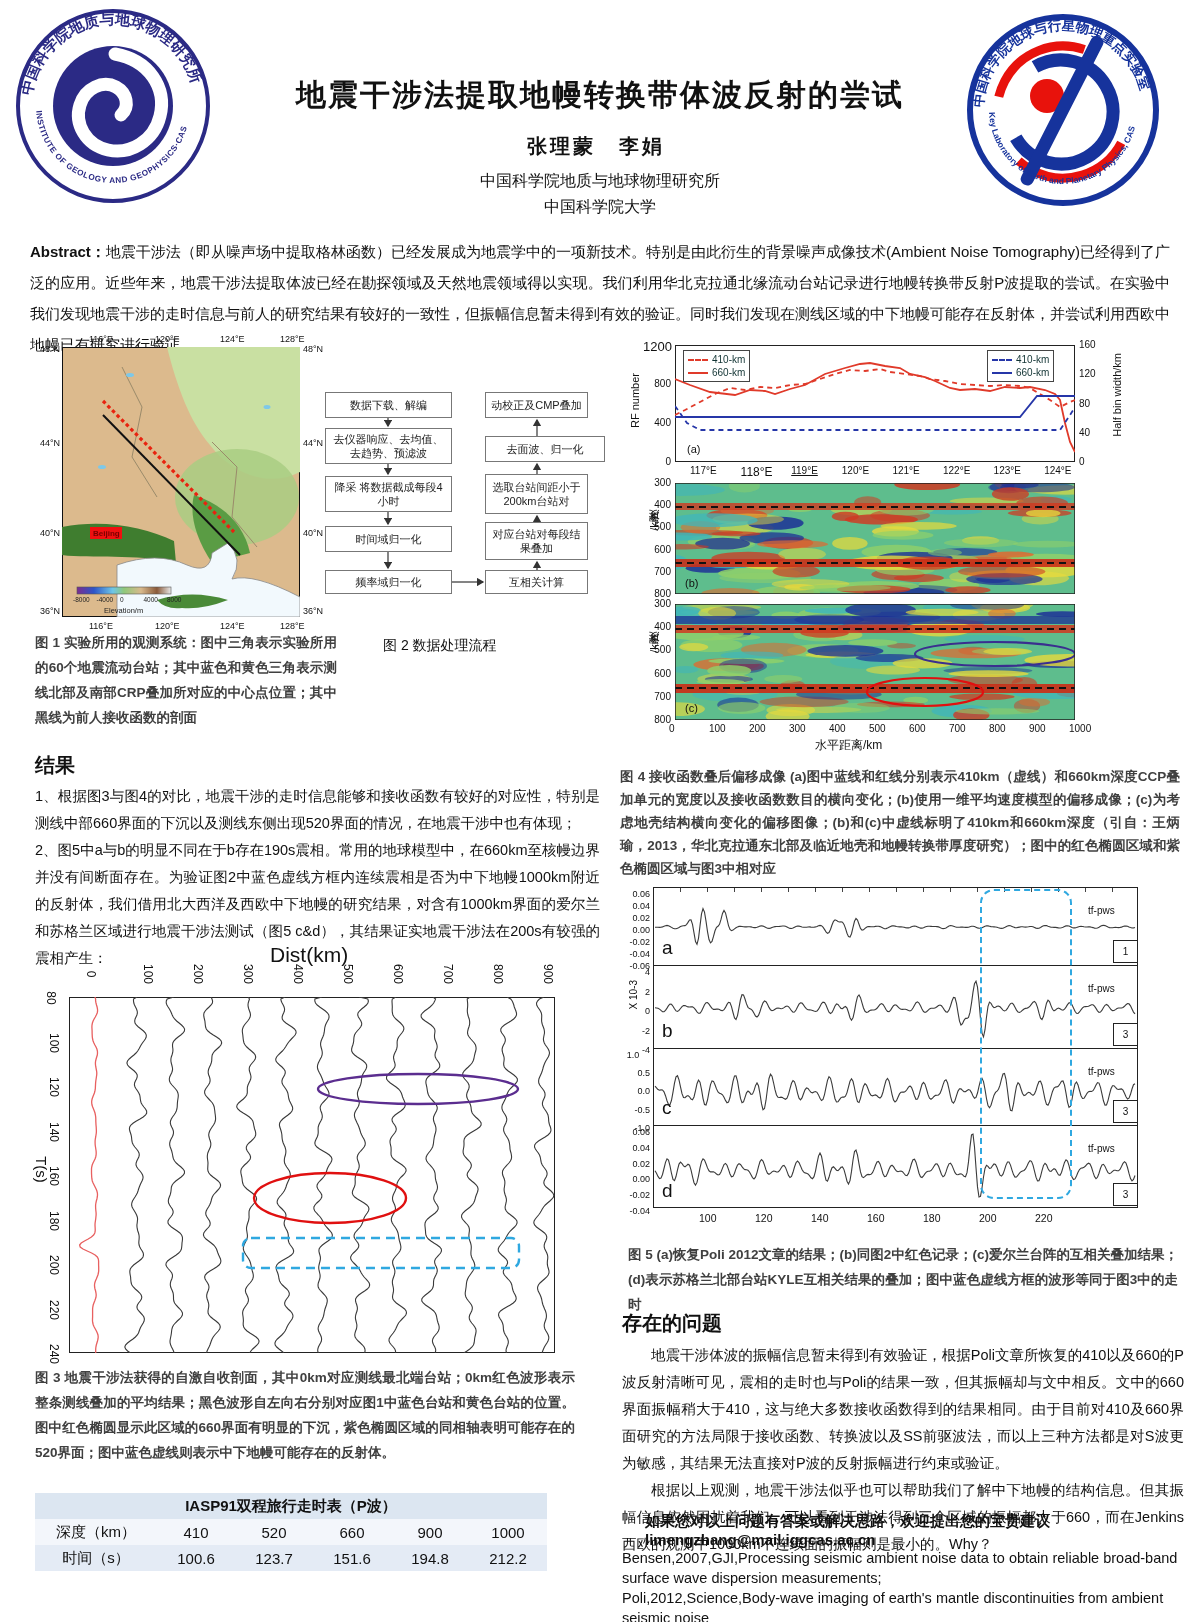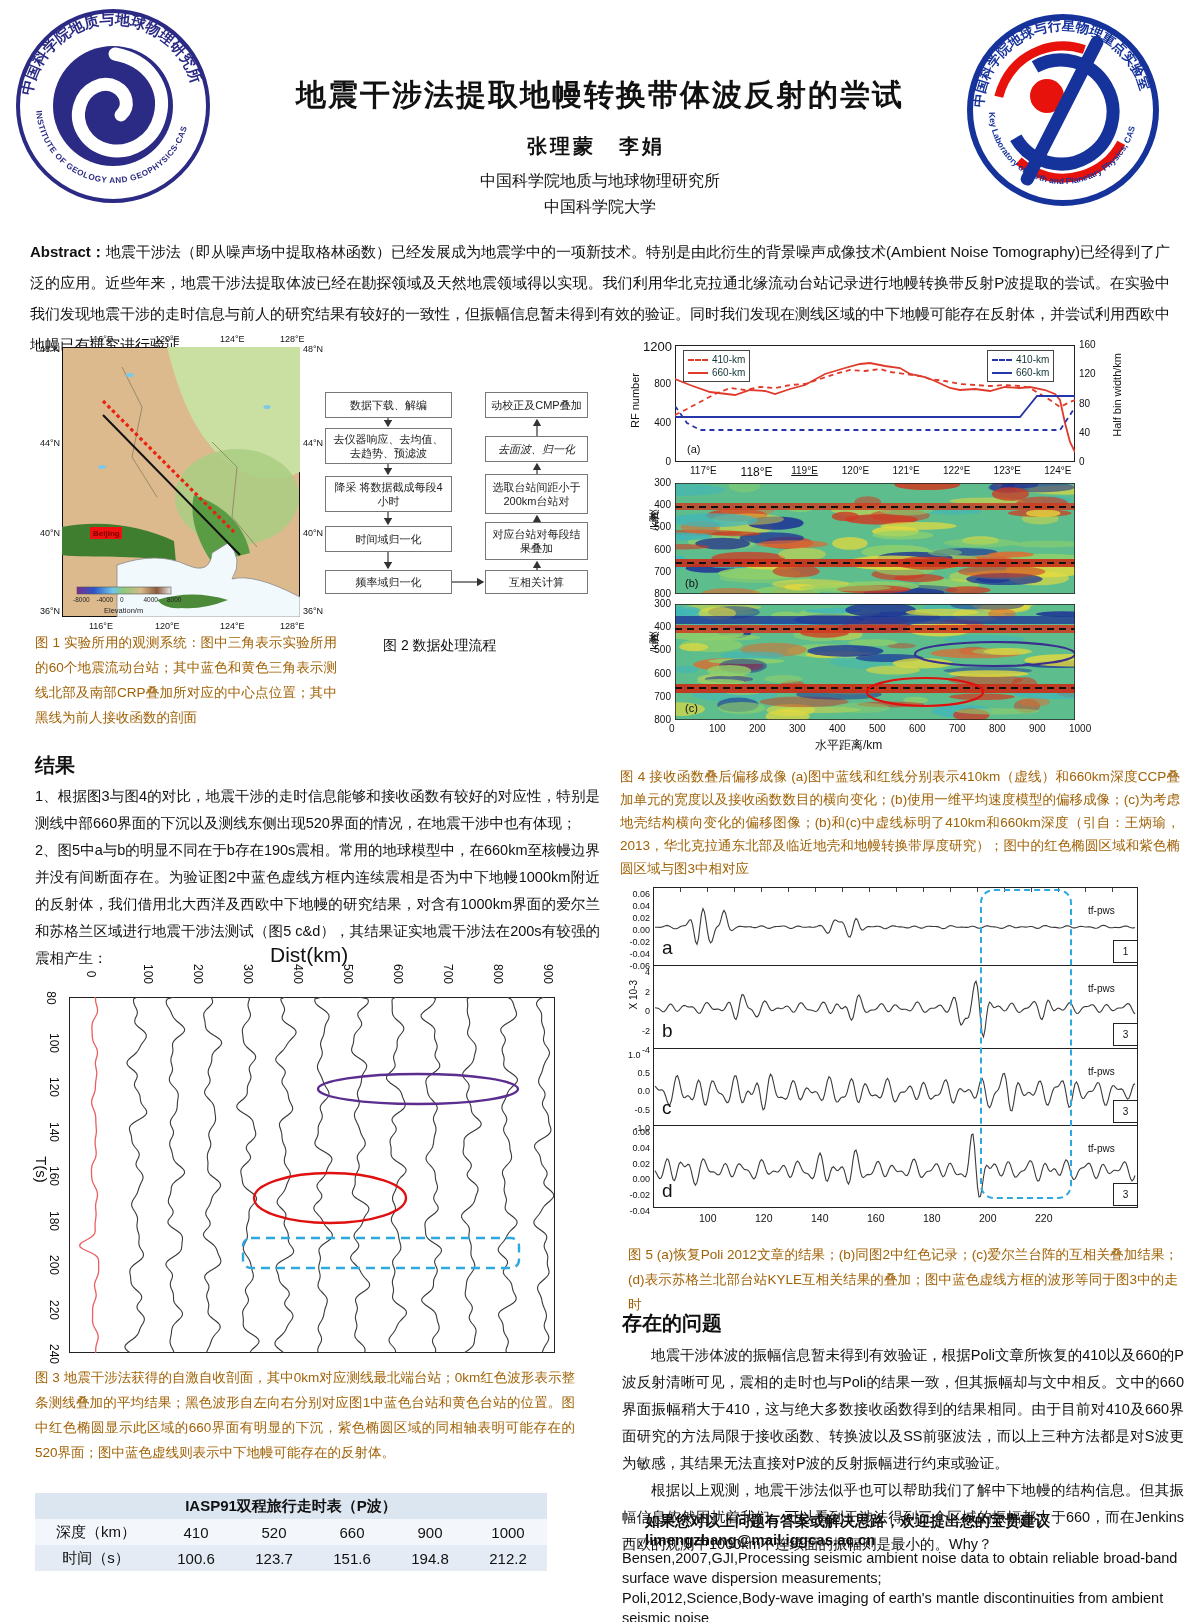--- a/index.html
+++ b/index.html
@@ -4,21 +4,21 @@
 <style>
   html,body{margin:0;padding:0;background:#ffffff;}
   body{font-family:"Liberation Sans","DejaVu Sans",sans-serif;color:#111;}
   .poster{position:relative;width:1200px;height:1622px;background:#fff;overflow:hidden;}
   .abs{position:absolute;}
   .serif{font-family:"Liberation Serif","DejaVu Serif",serif;}
   .title{font-size:30px;font-weight:bold;letter-spacing:2px;text-align:center;}
   .authors{font-size:20px;font-weight:bold;text-align:center;letter-spacing:3px;}
   .affil{font-size:16px;text-align:center;line-height:26px;}
   .abstract{font-size:15px;line-height:31px;text-align:justify;}
-  .cap{font-size:13.5px;line-height:25px;text-align:justify;color:#a16207;}
+  .cap{font-size:13.5px;line-height:25px;text-align:justify;color:#404040;font-weight:bold;}
   .heading{font-size:20px;font-weight:bold;}
   .bodytxt{font-size:14.5px;line-height:27px;text-align:justify;}
   .fcbox{position:absolute;border:1px solid #777;background:#fff;font-size:11px;line-height:14px;
          display:flex;align-items:center;justify-content:center;text-align:center;padding:2px 3px;box-sizing:border-box;color:#222;}
   .tick{position:absolute;font-size:10px;color:#111;white-space:nowrap;}
   .tick.r90{transform:rotate(90deg);transform-origin:center;}
   .plotbox{position:absolute;border:1.5px solid #222;box-sizing:border-box;background:#fff;}
   .legend{position:absolute;border:1px solid #444;background:#fff;padding:2px 4px;font-size:10px;line-height:13px;color:#133;}
   .legend .row{display:flex;align-items:center;gap:4px;}
   .legend .sw{display:inline-block;width:20px;height:0;border-top-width:2px;}
@@ -143,21 +143,21 @@
   </div>
   <p class="abs cap" style="left:35px;top:630px;width:302px;margin:0;">图 1 实验所用的观测系统：图中三角表示实验所用的60个地震流动台站；其中蓝色和黄色三角表示测线北部及南部CRP叠加所对应的中心点位置；其中黑线为前人接收函数的剖面</p>
 
   <div class="abs" id="fig2" style="left:310px;top:380px;width:300px;height:230px;">
     <div class="fcbox" style="left:15px;top:12px;width:127px;height:26px;">数据下载、解编</div>
     <div class="fcbox" style="left:15px;top:48px;width:127px;height:36px;">去仪器响应、去均值、去趋势、预滤波</div>
     <div class="fcbox" style="left:15px;top:96px;width:127px;height:36px;">降采 将数据截成每段4小时</div>
     <div class="fcbox" style="left:15px;top:146px;width:127px;height:26px;">时间域归一化</div>
     <div class="fcbox" style="left:15px;top:190px;width:127px;height:24px;">频率域归一化</div>
     <div class="fcbox" style="left:175px;top:12px;width:103px;height:26px;">动校正及CMP叠加</div>
-    <div class="fcbox" style="left:175px;top:56px;width:103px;height:26px;font-style:italic;">去面波、归一化</div>
+    <div class="fcbox" style="left:175px;top:56px;width:120px;height:26px;">去面波、归一化</div>
     <div class="fcbox" style="left:175px;top:94px;width:103px;height:40px;">选取台站间距小于200km台站对</div>
     <div class="fcbox" style="left:175px;top:142px;width:103px;height:38px;">对应台站对每段结果叠加</div>
     <div class="fcbox" style="left:175px;top:190px;width:103px;height:24px;">互相关计算</div>
     <svg class="abs" style="left:0;top:0;" width="300" height="230">
       <defs>
         <marker id="ah" markerWidth="7" markerHeight="7" refX="5" refY="3.5" orient="auto">
           <path d="M0,0 L6,3.5 L0,7 Z" fill="#333"></path>
         </marker>
       </defs>
       <g stroke="#333" stroke-width="1.2" fill="none">
@@ -571,21 +571,21 @@
         <span class="tick" style="left: 6px; top: 33px; font-size: 9px; width: 34px; text-align: right; display: inline-block;">0.02</span>
         <span class="tick" style="left: 6px; top: 45px; font-size: 9px; width: 34px; text-align: right; display: inline-block;">0.00</span>
         <span class="tick" style="left: 6px; top: 57px; font-size: 9px; width: 34px; text-align: right; display: inline-block;">-0.02</span>
         <span class="tick" style="left: 6px; top: 69px; font-size: 9px; width: 34px; text-align: right; display: inline-block;">-0.04</span>
         <span class="tick" style="left: 6px; top: 81px; font-size: 9px; width: 34px; text-align: right; display: inline-block;">-0.06</span>
         <span class="tick" style="left: 6px; top: 87px; font-size: 9px; width: 34px; text-align: right; display: inline-block;">4</span>
         <span class="tick" style="left: 6px; top: 106.5px; font-size: 9px; width: 34px; text-align: right; display: inline-block;">2</span>
         <span class="tick" style="left: 6px; top: 126px; font-size: 9px; width: 34px; text-align: right; display: inline-block;">0</span>
         <span class="tick" style="left: 6px; top: 145.5px; font-size: 9px; width: 34px; text-align: right; display: inline-block;">-2</span>
         <span class="tick" style="left: 6px; top: 165px; font-size: 9px; width: 34px; text-align: right; display: inline-block;">-4</span>
-        <span class="tick" style="left: 18px; top: 170px; font-size: 9px; width: 34px; text-align: left; display: inline-block;">1.0</span>
+        <span class="tick" style="left: 6px; top: 170px; font-size: 9px; width: 34px; text-align: center; display: inline-block;">1.0</span>
         <span class="tick" style="left: 6px; top: 188.2px; font-size: 9px; width: 34px; text-align: right; display: inline-block;">0.5</span>
         <span class="tick" style="left: 6px; top: 206.4px; font-size: 9px; width: 34px; text-align: right; display: inline-block;">0.0</span>
         <span class="tick" style="left: 6px; top: 224.6px; font-size: 9px; width: 34px; text-align: right; display: inline-block;">-0.5</span>
         <span class="tick" style="left: 6px; top: 242.8px; font-size: 9px; width: 34px; text-align: right; display: inline-block;">-1.0</span>
         <span class="tick" style="left: 6px; top: 247px; font-size: 9px; width: 34px; text-align: right; display: inline-block;">0.06</span>
         <span class="tick" style="left: 6px; top: 262.8px; font-size: 9px; width: 34px; text-align: right; display: inline-block;">0.04</span>
         <span class="tick" style="left: 6px; top: 278.6px; font-size: 9px; width: 34px; text-align: right; display: inline-block;">0.02</span>
         <span class="tick" style="left: 6px; top: 294.4px; font-size: 9px; width: 34px; text-align: right; display: inline-block;">0.00</span>
         <span class="tick" style="left: 6px; top: 310.2px; font-size: 9px; width: 34px; text-align: right; display: inline-block;">-0.02</span>
         <span class="tick" style="left: 6px; top: 326px; font-size: 9px; width: 34px; text-align: right; display: inline-block;">-0.04</span>

